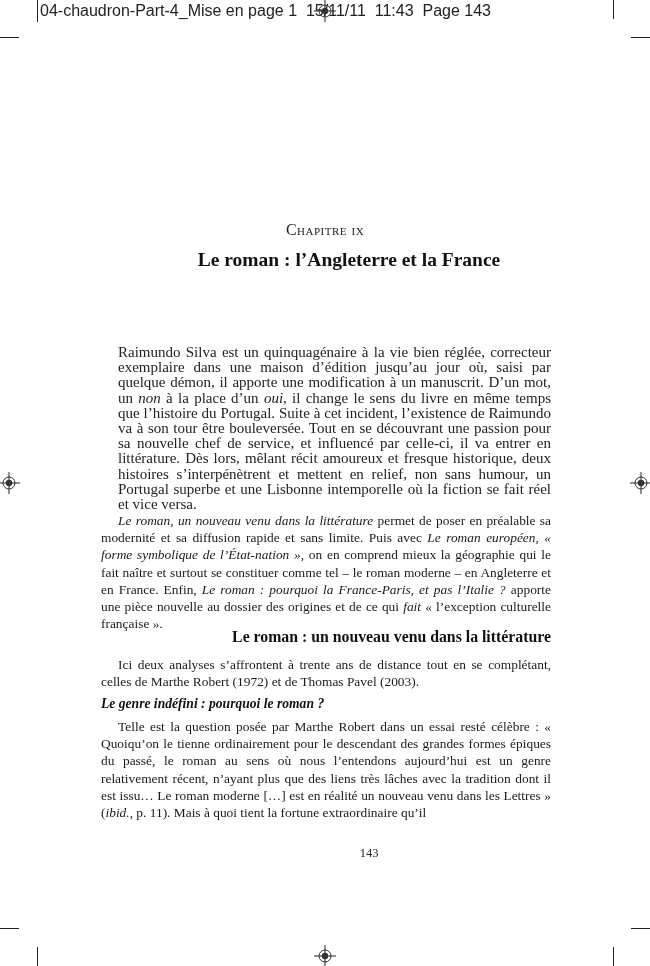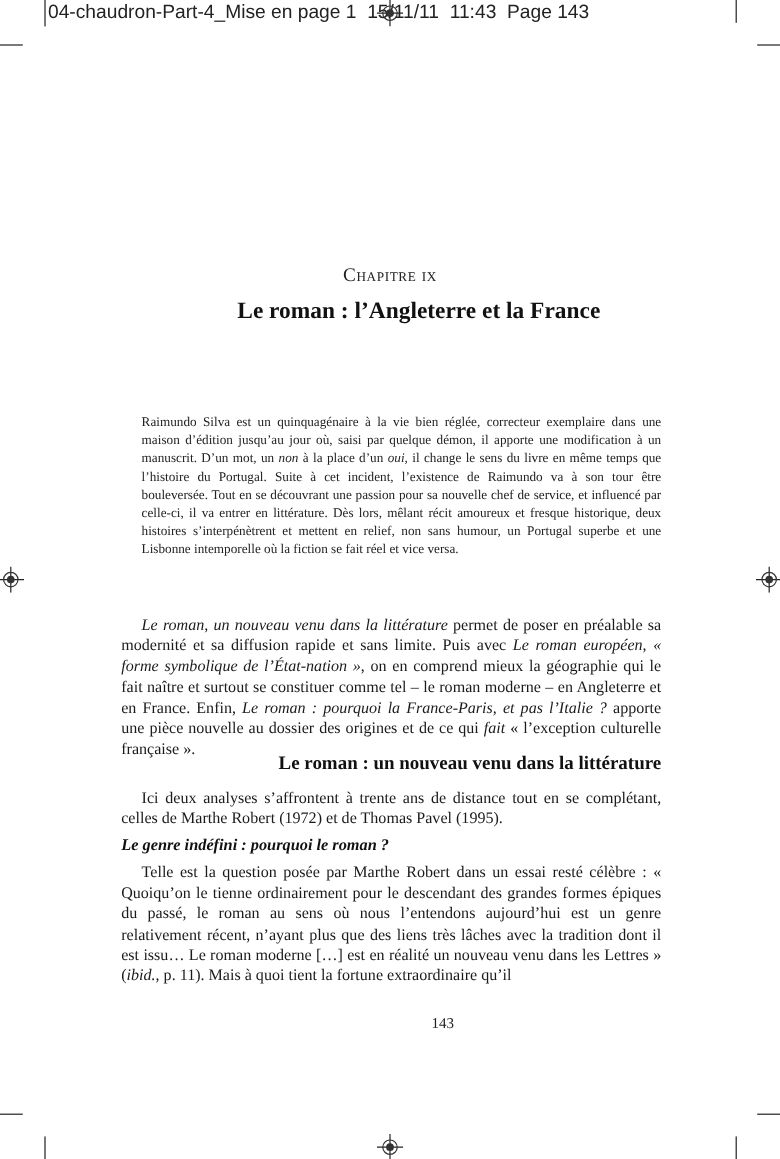--- a/index.html
+++ b/index.html
@@ -14,21 +14,21 @@
   .chapter-label {
     position: absolute; left: 0; width: 650px; top: 221px; text-align: center;
     font-family: "Liberation Serif", serif; font-size: 16px; font-variant: small-caps; letter-spacing: 0.5px; color: #222;
   }
   .chapter-title {
     position: absolute; left: 0; width: 650px; top: 249px; text-align: center;
     font-family: "Liberation Serif", serif; font-size: 19.5px; font-weight: bold; color: #111; padding-left: 24px;
   }
   .epigraph {
     position: absolute; left: 118px; width: 433px; top: 345px;
-    font-family: "Liberation Serif", serif; font-size: 11px; line-height: 15.2px; text-align: justify; color: #222;
+    font-family: "Liberation Serif", serif; font-size: 15px; line-height: 15.2px; text-align: justify; color: #222;
   }
   .epigraph p { margin: 0; }
   .epigraph .attr { text-align: right; margin-top: 0; }
   .body {
     position: absolute; left: 101px; width: 450px;
     font-family: "Liberation Serif", serif; font-size: 13.4px; line-height: 17.2px; text-align: justify; color: #1a1a1a;
     hyphens: manual;
   }
   .body p { margin: 0; text-indent: 17px; }
   .intro { top: 512px; }
@@ -93,21 +93,21 @@
 <div class="epigraph">
   <p><span>Raimundo Silva est un quinquagénaire à la vie bien réglée, correcteur exemplaire dans une maison d’édition jusqu’au jour où, saisi par quelque démon, il apporte une modification à un manuscrit. D’un mot, un </span><i>non</i><span> à la place d’un </span><i>oui,</i><span> il change le sens du livre en même temps que l’histoire du Portugal. Suite à cet incident, l’existence de Raimundo va à son tour être bouleversée. Tout en se découvrant une passion pour sa nouvelle chef de service, et influencé par celle-ci, il va entrer en littérature. Dès lors, mêlant récit amoureux et fresque historique, deux histoires s’interpénètrent et mettent en relief, non sans humour, un Portugal superbe et une Lisbonne intemporelle où la fiction se fait réel et vice versa.</span></p>
 </div>
 
 <div class="body intro">
   <p><i>Le roman, un nouveau venu dans la littérature</i><span> permet de poser en préalable sa modernité et sa diffusion rapide et sans limite. Puis avec </span><i>Le roman euro­péen, « forme symbolique de l’État-nation »</i><span>, on en comprend mieux la géo­graphie qui le fait naître et surtout se constituer comme tel – le roman moderne – en Angleterre et en France. Enfin, </span><i>Le roman : pourquoi la France-Paris, et pas l’Italie ?</i><span> apporte une pièce nouvelle au dossier des origines et de ce qui </span><i>fait</i><span> « l’exception culturelle française ».</span></p>
 </div>
 
 <div class="h2">Le roman : un nouveau venu dans la littérature</div>
 <div class="body p2">
-  <p>Ici deux analyses s’affrontent à trente ans de distance tout en se complé­tant, celles de Marthe Robert (1972) et de Thomas Pavel (1995).</p>
+  <p>Ici deux analyses s’affrontent à trente ans de distance tout en se complé­tant, celles de Marthe Robert (1972) et de Thomas Pavel (2003).</p>
 </div>
 
 <div class="h3">Le genre indéfini : pourquoi le roman ?</div>
 <div class="body p3">
   <p><span>Telle est la question posée par Marthe Robert dans un essai resté célèbre : « Quoiqu’on le tienne ordinairement pour le descendant des grandes formes épiques du passé, le roman au sens où nous l’entendons aujourd’hui est un genre relativement récent, n’ayant plus que des liens très lâches avec la tradi­tion dont il est issu… Le roman moderne […] est en réalité un nouveau venu dans les Lettres » (</span><i>ibid.</i><span>, p. 11). Mais à quoi tient la fortune extraordinaire qu’il</span></p>
 </div>
 
 <div class="folio">143</div>
 
 </body></html>

